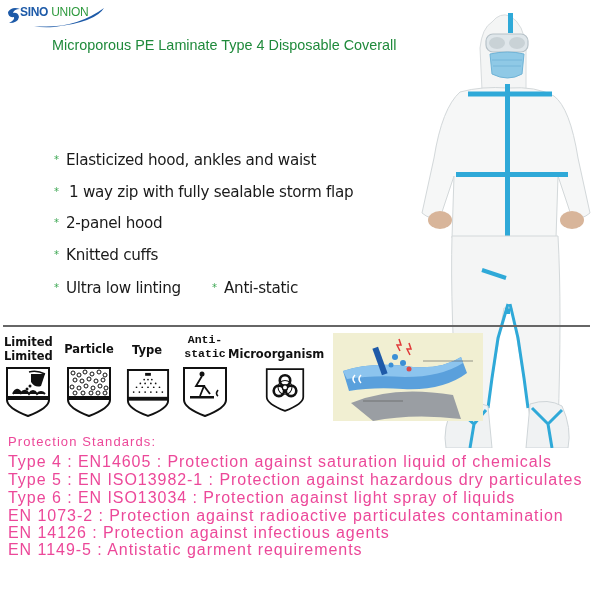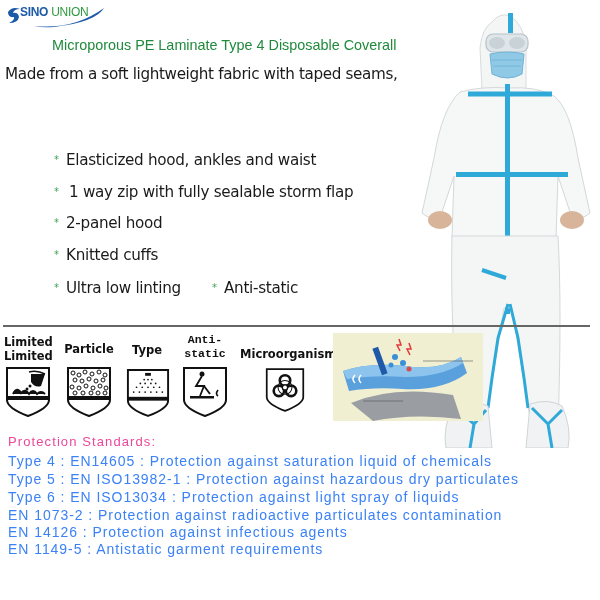--- a/index.html
+++ b/index.html
@@ -29,41 +29,40 @@
       text-align: center; line-height: 14px; color: #111; }
     .shield { position: absolute; }
 
     .diagram { position: absolute; left: 333px; top: 333px; width: 150px; height: 88px;
       background: #f1efd2; }
 
     .figure { position: absolute; left: 412px; top: 8px; width: 188px; height: 440px; }
 
     .standards-title { position: absolute; left: 8px; top: 434px; font-family: "Liberation Sans", sans-serif;
       font-size: 13px; color: #ec4899; letter-spacing: 1.1px; }
-    .std-row { position: absolute; left: 8px; font-family: "Liberation Sans", sans-serif; font-size: 14px;
-      color: #3b82f6; letter-spacing: 0.95px; white-space: nowrap; }
+    .std-row { position: absolute; left: 8px; font-family: "Liberation Sans", sans-serif; font-size: 16px;
+      color: #ec4899; letter-spacing: 0.95px; white-space: nowrap; }
   </style>
 </head>
 <body>
 
 <div class="logo">
   <svg class="logo-s" width="110" height="26" viewBox="0 0 110 26">
     <path d="M4 8 Q8 2 16 5 Q10 5 9 9 Q14 8 15 13 Q14 19 5 19 Q11 16 10 13 Q4 14 4 8 Z" fill="#1d5aa8"></path>
     <path d="M30 22 Q70 26 100 4 Q92 18 50 23 Q38 24 30 22 Z" fill="#1d5aa8"></path>
   </svg>
   <div class="logo-text">
     <span class="sino">SINO</span>
     <span class="union">UNION</span>
   </div>
 </div>
 
 <div class="title">Microporous PE Laminate Type 4 Disposable Coverall</div>
 
 <div class="intro">
-  <div>Made from a soft lightweight fabric with taped seams,</div>
 </div>
 
 <div class="features">
   <div class="feature-row" style="top:0px">
     <span class="bullet">*</span><span>Elasticized hood, ankles and waist</span>
   </div>
   <div class="feature-row" style="top:32px">
     <span class="bullet">*</span><span style="padding-left:3px">1 way zip with fully sealable storm flap</span>
   </div>
   <div class="feature-row" style="top:63px">
@@ -126,21 +125,21 @@
 <div class="icon-label" style="left:62px; top:342px; width:54px;">
   <div>Particle</div>
 </div>
 <div class="icon-label" style="left:124px; top:343px; width:46px;">
   <div>Type</div>
 </div>
 <div class="icon-label" style="left:182px; top:333px; width:46px;font-family:Liberation Mono, monospace;">
   <div>Anti-</div>
   <div>static</div>
 </div>
-<div class="icon-label" style="left:240px; top:347px; width:96px;">
+<div class="icon-label" style="left:228px; top:347px; width:96px;">
   <div>Microorganism</div>
 </div>
 
 <svg class="shield" style="left:5px; top:366px;" width="46" height="52" viewBox="0 0 46 52">
   <path d="M2 2 H44 V34 Q44 42 23 50 Q2 42 2 34 Z" fill="#fff" stroke="#111" stroke-width="2"></path>
   <rect x="2" y="30" width="42" height="4" fill="#111"></rect>
   <path d="M26 8 H40 L36 20 Q30 22 26 16 Z" fill="#111"></path>
   <path d="M24 6 Q32 4 40 8" stroke="#111" stroke-width="1.5" fill="none"></path>
   <circle cx="25" cy="20" r="1.5" fill="#111"></circle>
     <circle cx="22" cy="23" r="1.5" fill="#111"></circle>

